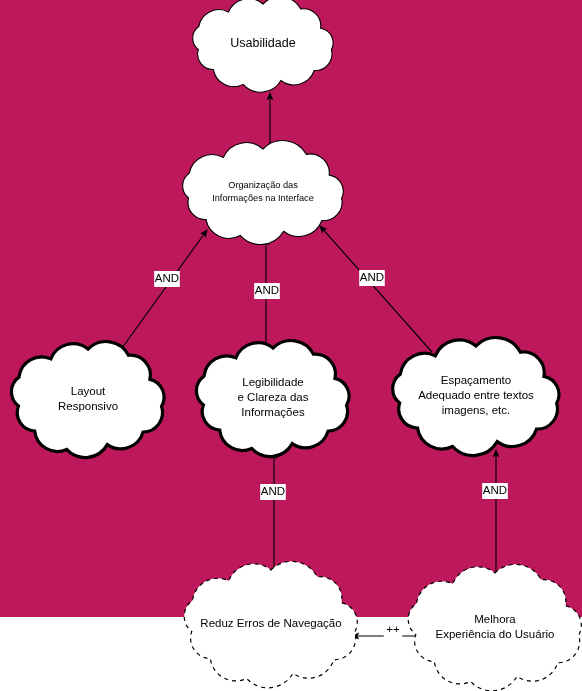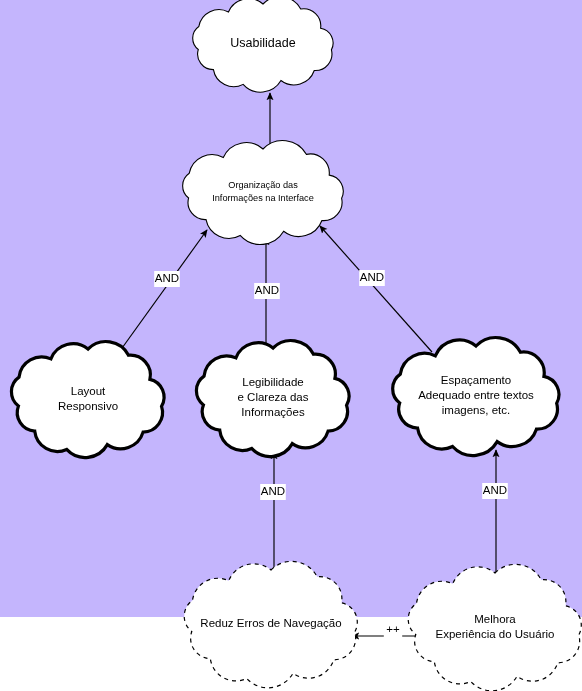--- a/index.html
+++ b/index.html
@@ -11,21 +11,21 @@
   body {
     font-family: "Liberation Sans", sans-serif;
     width: 582px;
     height: 691px;
     overflow: hidden;
   }
   #diagram-root {
     position: relative;
     width: 582px;
     height: 617px;
-    background: #c4b5fd;
+    background: #be185d;
   }
   svg#diagram-svg {
     display: block;
     width: 582px;
     height: 691px;
   }
   .cloud-shape {
     fill: #ffffff;
     stroke: #000000;
   }

